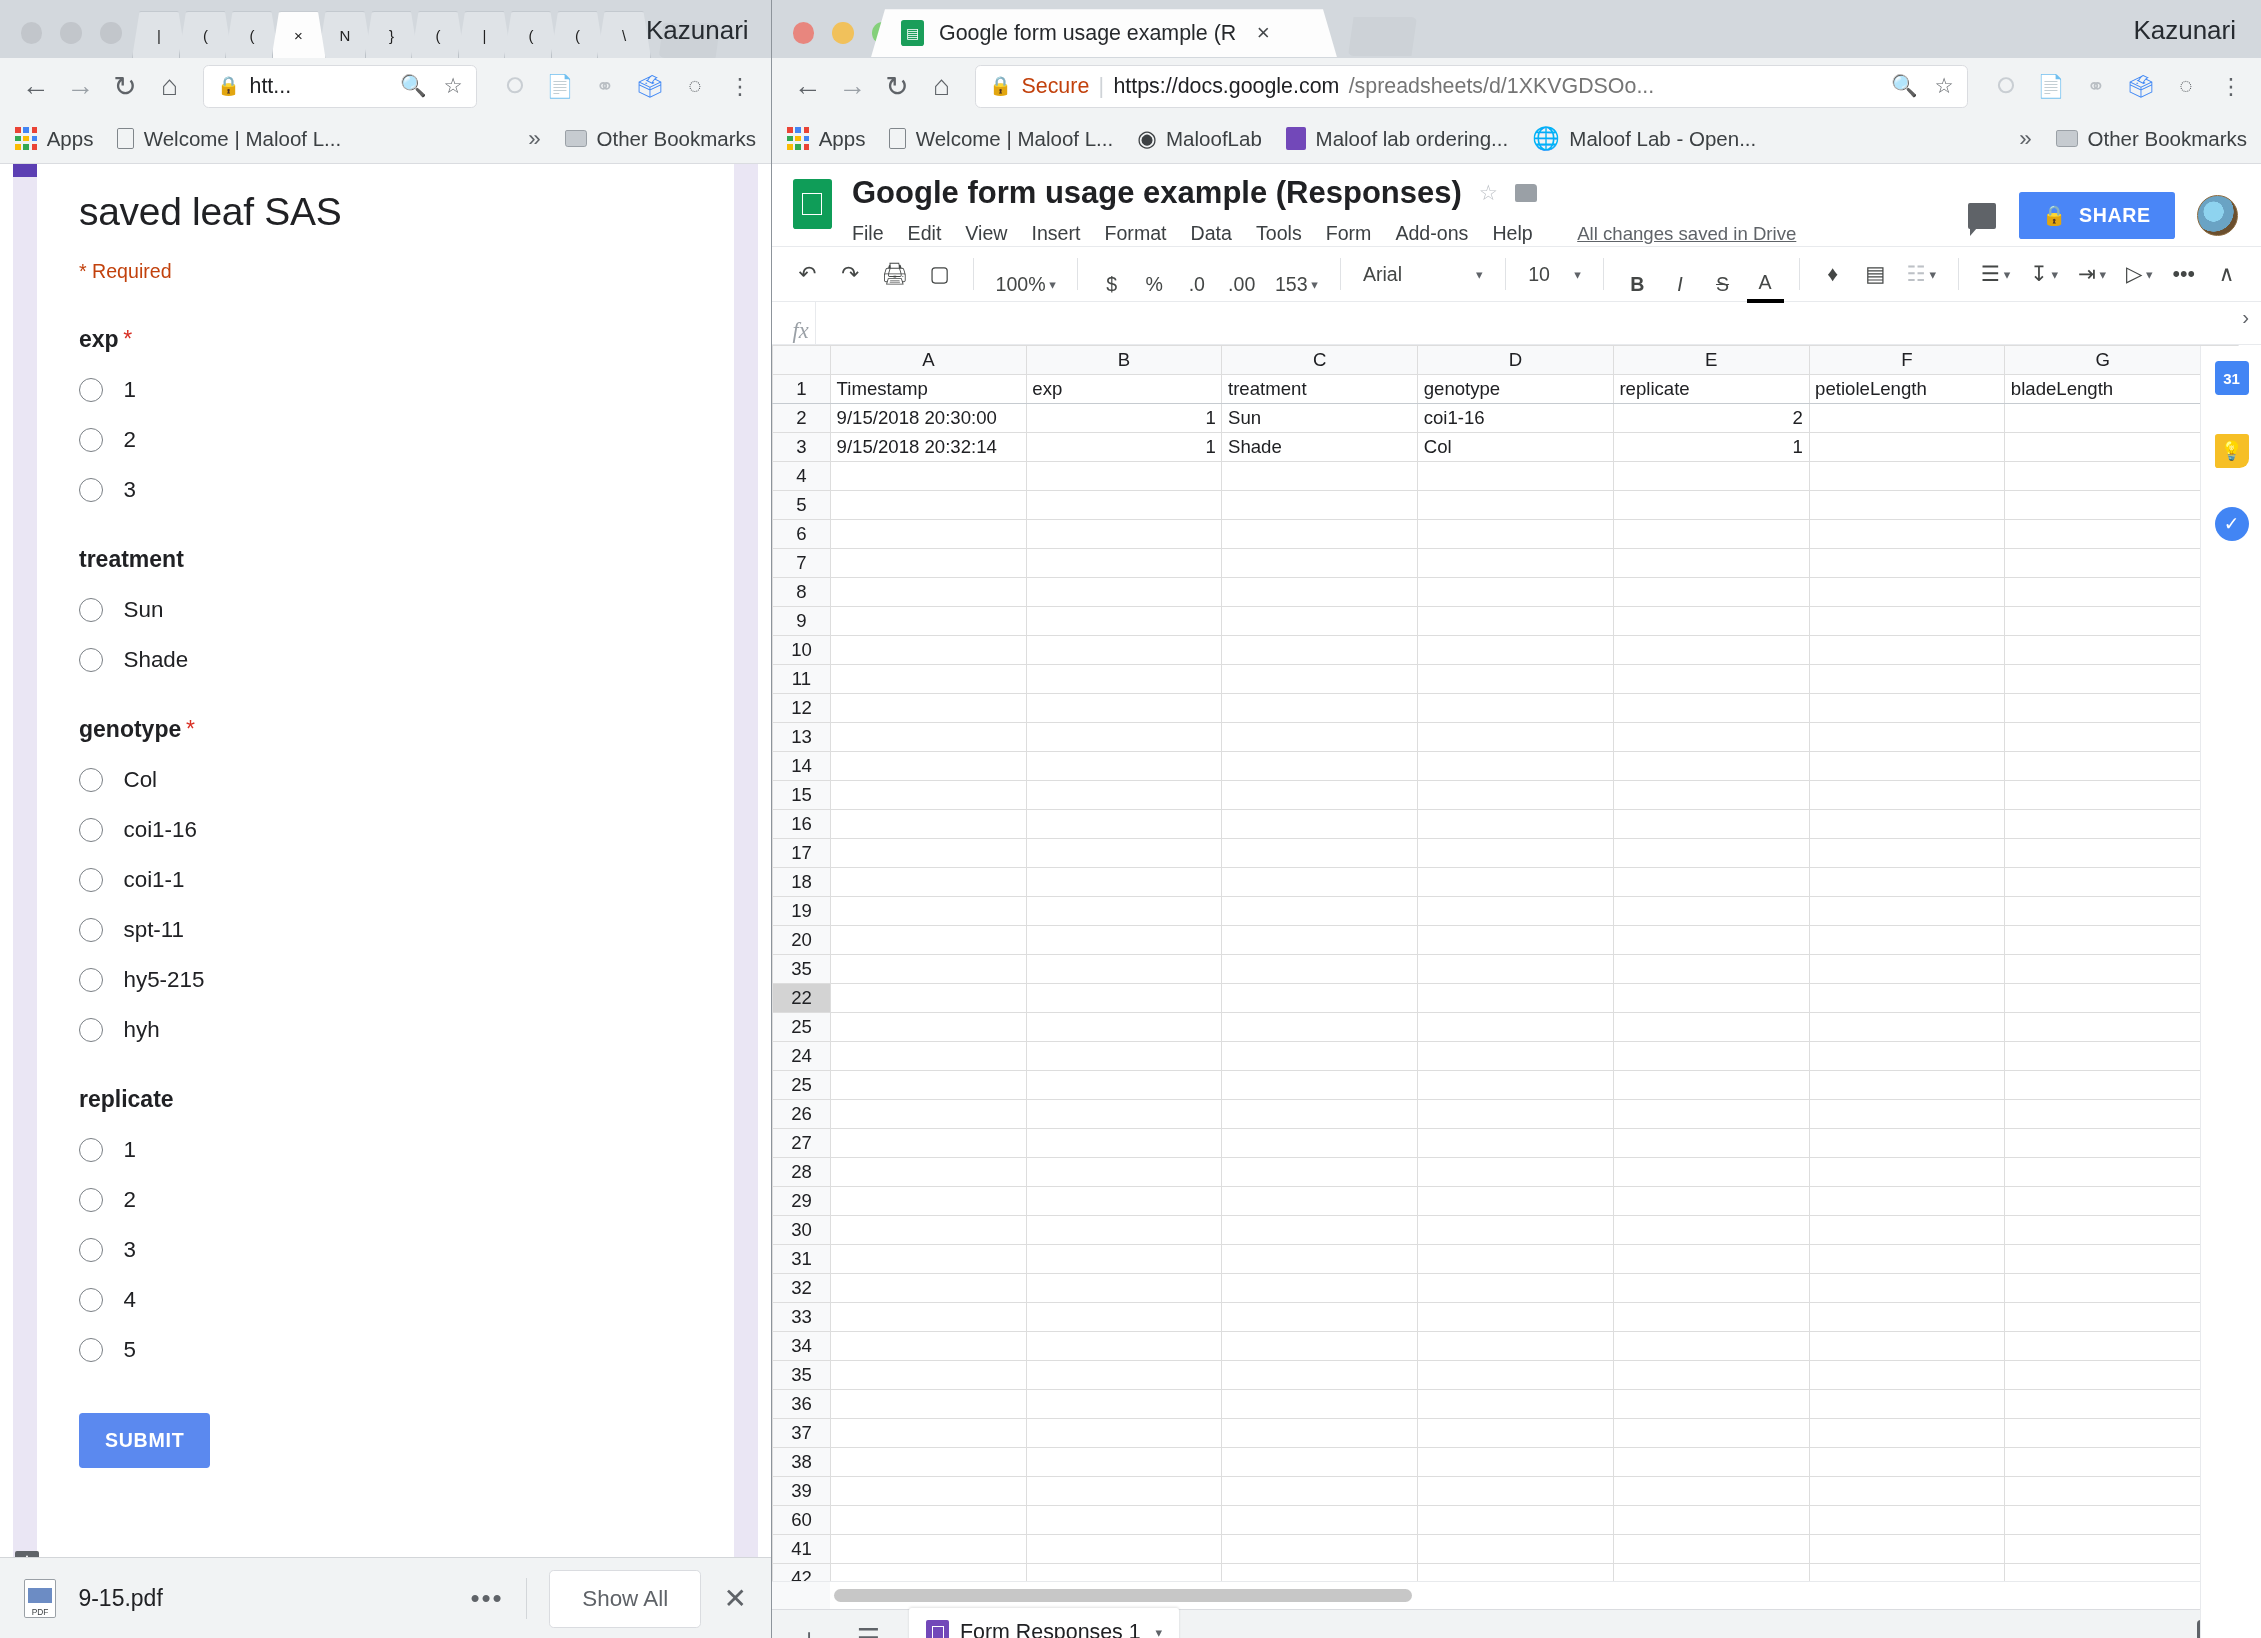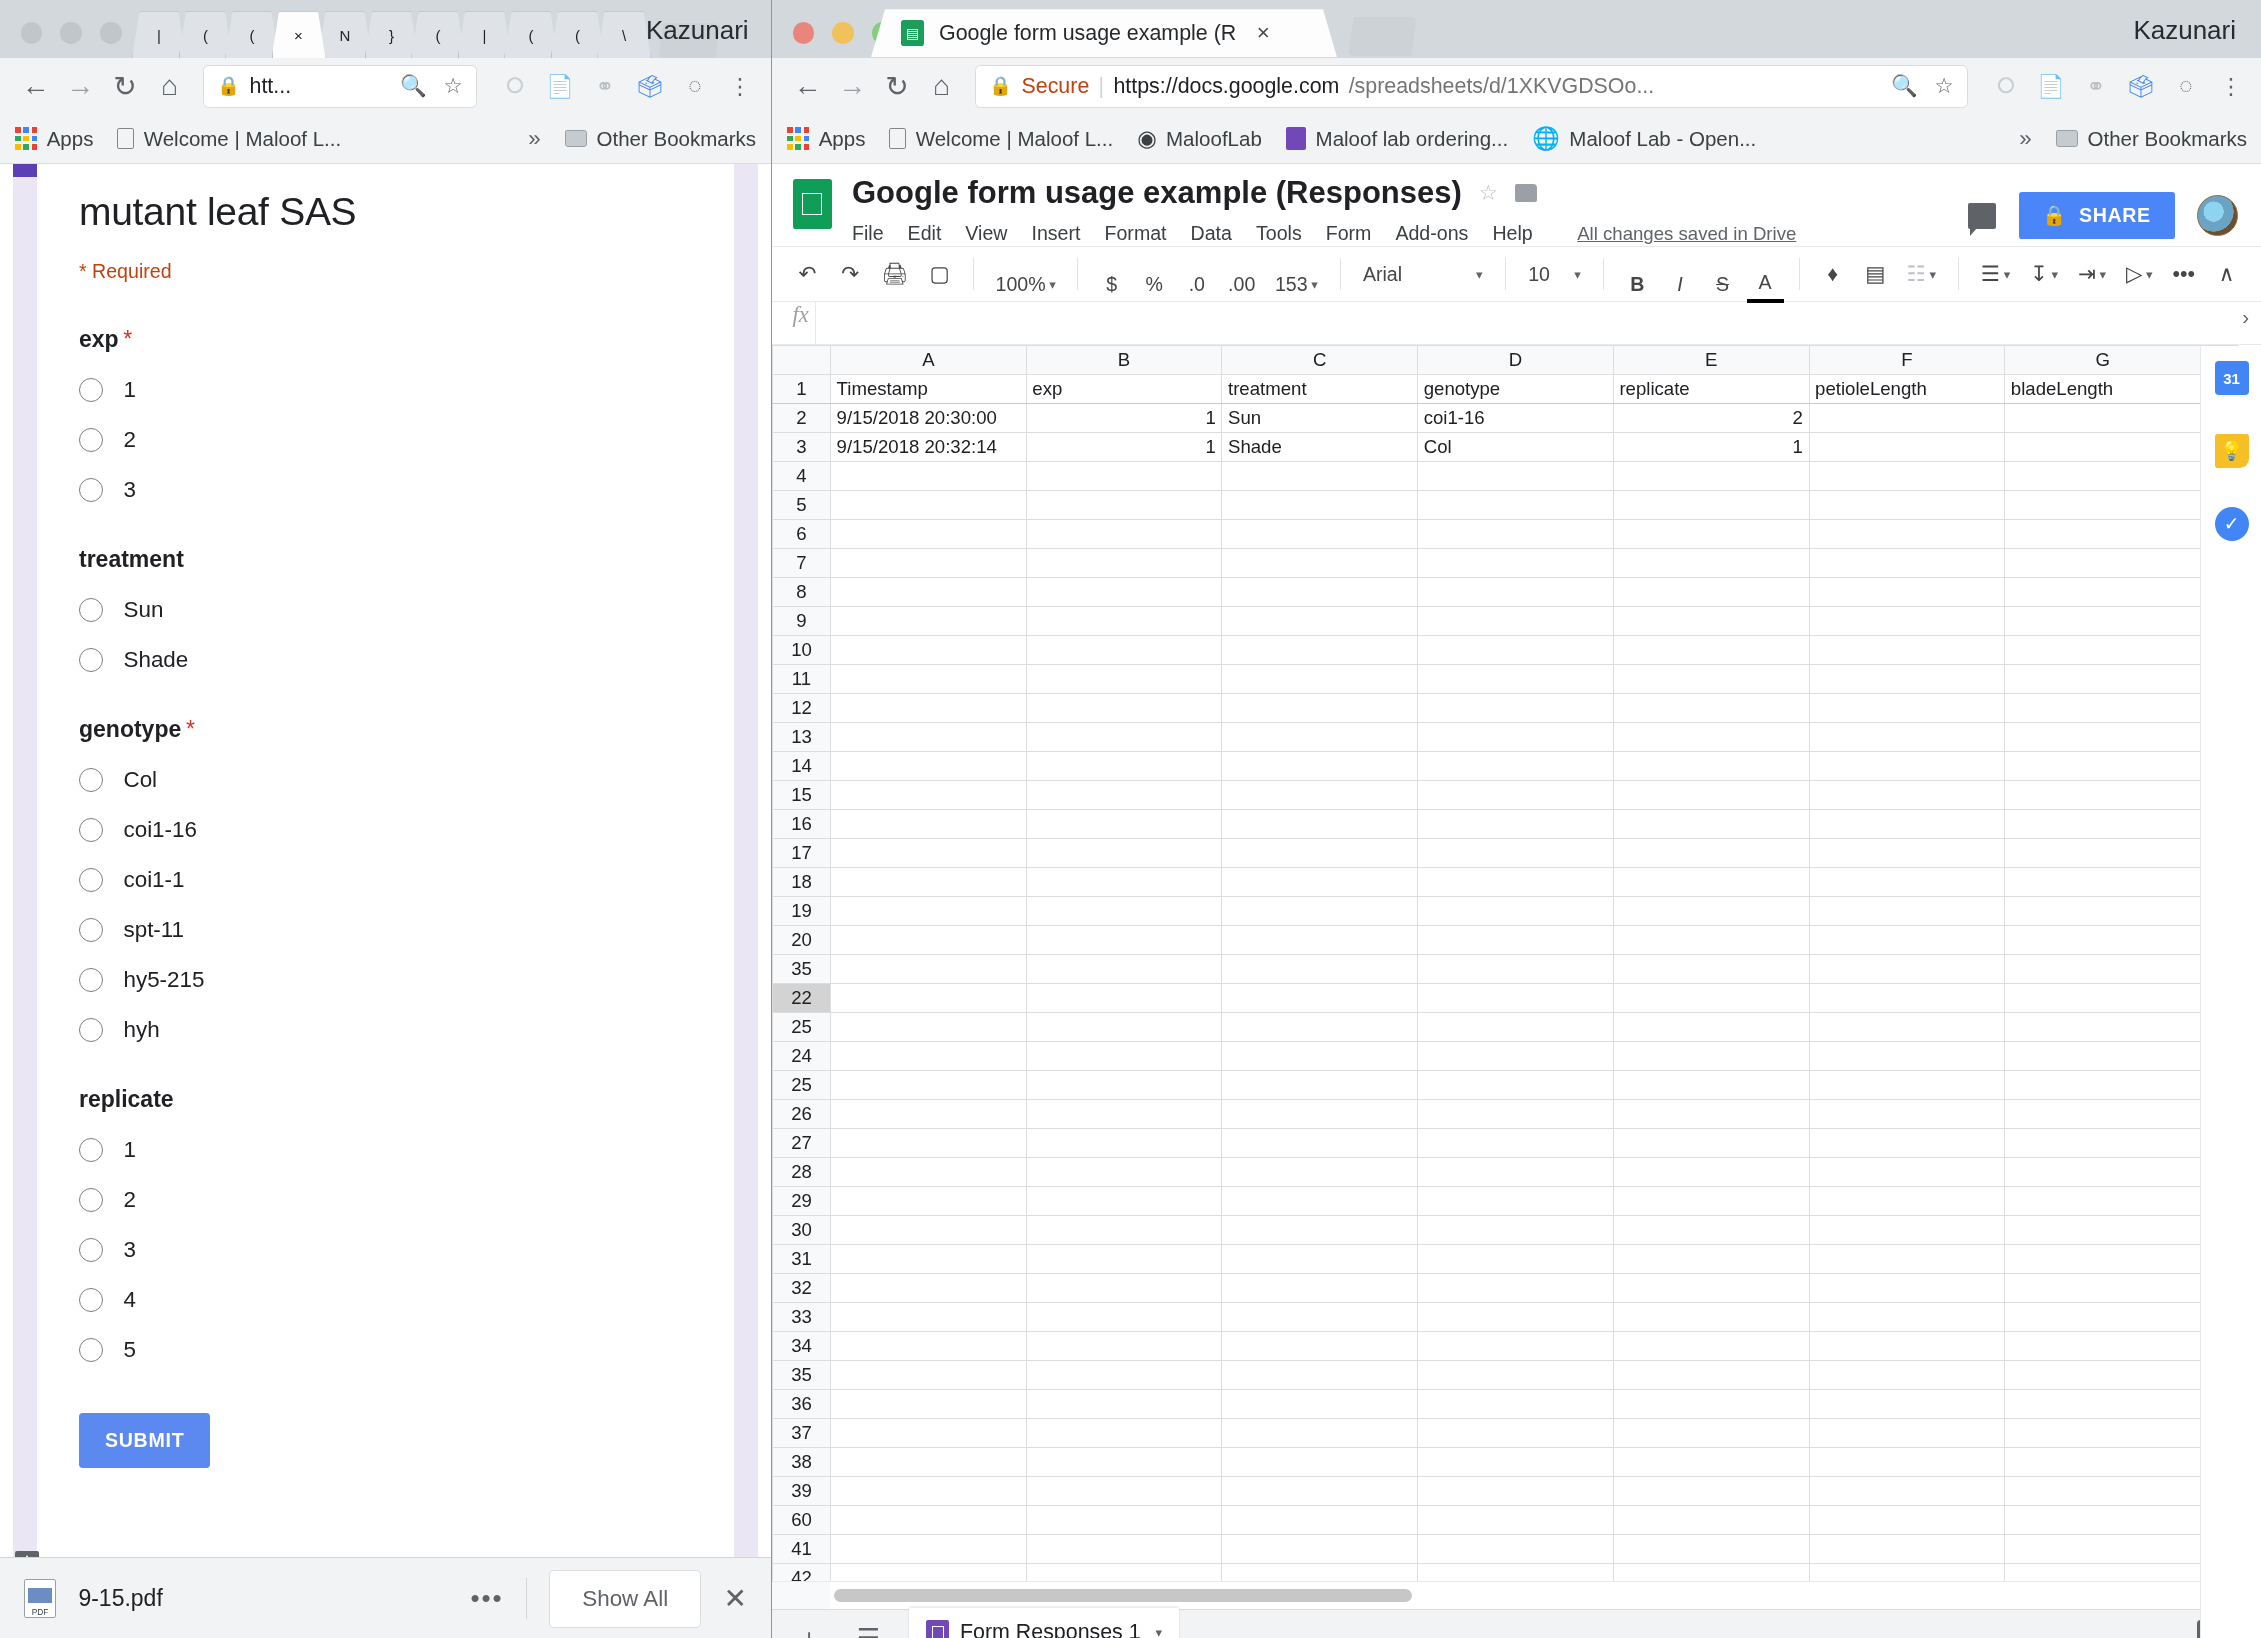--- a/index.html
+++ b/index.html
@@ -157,21 +157,21 @@
                     display: flex; align-items: center; padding: 0 17px; gap: 5.6px; color: #444746; font-size: 21.4px; }
   .tb { min-width: 37px; height: 37px; display: flex; align-items: center; justify-content: center; padding: 0 7.5px; }
   .tb.txt { font-size: 19.6px; margin-top: 20px; }
   .tb-sep { width: 0.9px; height: 32px; background: #e0e2e5; margin: 0 9.3px; }
   .tb-caret { font-size: 13px; color: #5f6368; margin-left: 3.7px; }
   .tb.fontbox { width: 138px; justify-content: flex-start; font-size: 19.6px; }
   .tb.sizebox { width: 69px; justify-content: flex-start; font-size: 19.6px; }
   .tb.dim { color: #bdc1c6; }
   .tb-right { margin-left: auto; display: flex; align-items: center; }
 
-  .formula-row { height: 43px; display: flex; align-items: flex-start; border-bottom: 0.9px solid #e8eaed;
+  .formula-row { height: 43px; display: flex; align-items: flex-end; border-bottom: 0.9px solid #e8eaed;
                  padding-left: 20.5px; gap: 6px; }
   .fx { font-style: italic; color: #9aa0a6; font-size: 22.4px; font-family: "Liberation Serif", serif; }
   .fx-bar { flex: 1; border-left: 0.9px solid #e8eaed; height: 100%; }
 
   
   .grid-wrap { position: relative; display: flex; height: calc(100% - 82px - 56px - 43px - 58px); }
   .gridarea { flex: 1; overflow: hidden; position: relative; }
   table.sheet { border-collapse: collapse; table-layout: fixed; width: 100%; }
   table.sheet th, table.sheet td { border: 0.9px solid #ddd; height: 29px; font-size: 18.6px;
                                    color: #202124; padding: 0 5.6px; white-space: nowrap; overflow: hidden; }
@@ -319,21 +319,21 @@
         </div>
       </div>
     </div>
 
     <div class="form-viewport">
       <div class="form-left-rail"></div>
       <div class="form-purple-strip"></div>
       <div class="form-scroll-rail"></div>
 
       <div class="form-body">
-        <div class="form-title">mutant leaf SAS</div>
+        <div class="form-title">saved leaf SAS</div>
         <div class="required-note">* Required</div>
         <div id="form-questions">
             <div class="q-block">
               <div class="q-label">exp<span class="star">*</span></div>
               <div class="opt">
                 <span class="radio"></span>
                 <span class="opt-text">1</span>
               </div>
               <div class="opt">
                 <span class="radio"></span>

